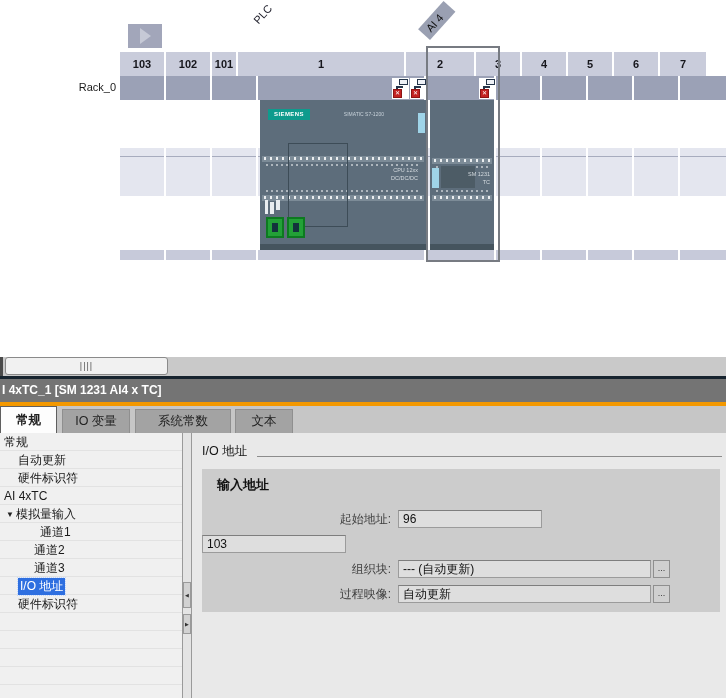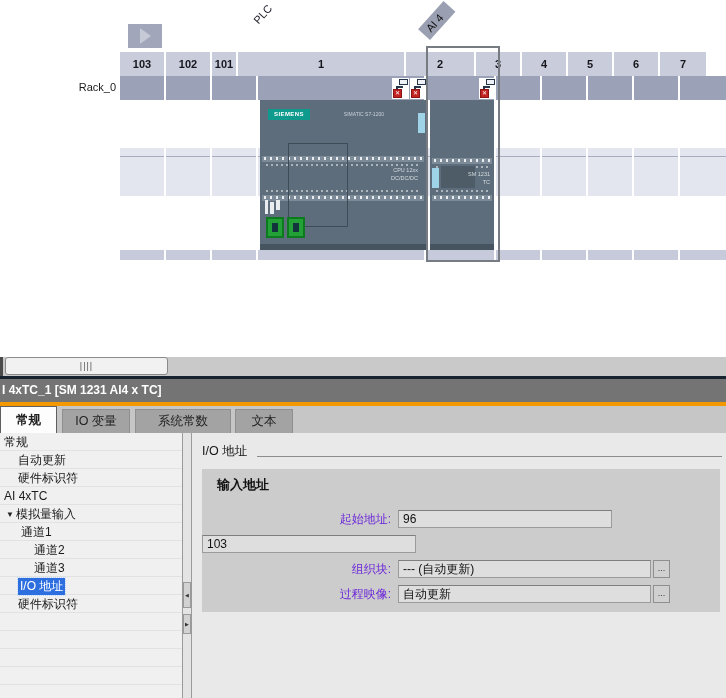--- a/index.html
+++ b/index.html
@@ -79,23 +79,23 @@
   .mid-strip { width:10px; height:100%; background:#e4e4e4; border-left:1px solid #9a9a9a; border-right:1px solid #9a9a9a; position:relative; }
   .strip-btn { position:absolute; left:0; width:8px; background:#d2d2d2; border:1px solid #9a9a9a; font-size:5px; line-height:1; color:#333; display:flex; align-items:center; justify-content:center; }
   .content-pane { flex:1; height:100%; background:#e9e9e9; position:relative; }
   .sect-head { position:absolute; left:10px; top:10px; right:4px; display:flex; align-items:flex-end; }
   .sect-head .t { font-size:12.5px; color:#141414; padding-right:10px; }
   .sect-head .ln { flex:1; border-bottom:1px solid #8c8c8c; margin-bottom:3px; }
   .form-box { position:absolute; left:10px; top:36px; width:518px; height:143px; background:#cccccc; }
   .group-title { position:absolute; left:15px; top:7px; font-size:13px; font-weight:bold; color:#111;font-family:Liberation Mono, monospace; }
   .form-rows { position:absolute; left:0; top:41px; width:100%; }
   .f-row { display:flex; align-items:center; margin-bottom:7px; height:18px; }
-  .f-label { width:196px; text-align:right; padding-right:7px; font-size:12px; color:#6d28d9; flex:none; }
+  .f-label { width:196px; text-align:right; padding-right:7px; font-size:12px; color:#404040; flex:none; }
   .f-input { height:18px; background:#dedede; border:1px solid #9b9b9b; border-top-color:#7e7e7e; font-size:12px; color:#111; padding:0 4px; line-height:16px; }
-  .f-input.short { width:214px; }
+  .f-input.short { width:144px; }
   .f-input.long { width:253px; }
   .f-btn { width:17px; height:18px; margin-left:2px; background:#d0d0d0; border:1px solid #8f8f8f; font-size:9px; line-height:14px; text-align:center; color:#333; }
 </style>
 </head>
 <body>
 
 <div class="screen">
 
   <div class="rack-area">
     <div class="diag-label" style="left:260px; top:14px;">PLC</div>
@@ -273,21 +273,21 @@
 
     <span class="lbl">AI 4xTC</span>
   </div>
 
   <div class="tree-row" style="padding-left: 4px;">
     <span class="exp">▼</span>
     <span class="lbl">模拟量输入</span>
   </div>
 
 
-  <div class="tree-row" style="padding-left: 21px;">
+  <div class="tree-row" style="padding-left: 40px;">
 
     <span class="lbl">通道1</span>
   </div>
 
   <div class="tree-row" style="padding-left: 34px;">
 
     <span class="lbl">通道2</span>
   </div>
 
   <div class="tree-row" style="padding-left: 34px;">

